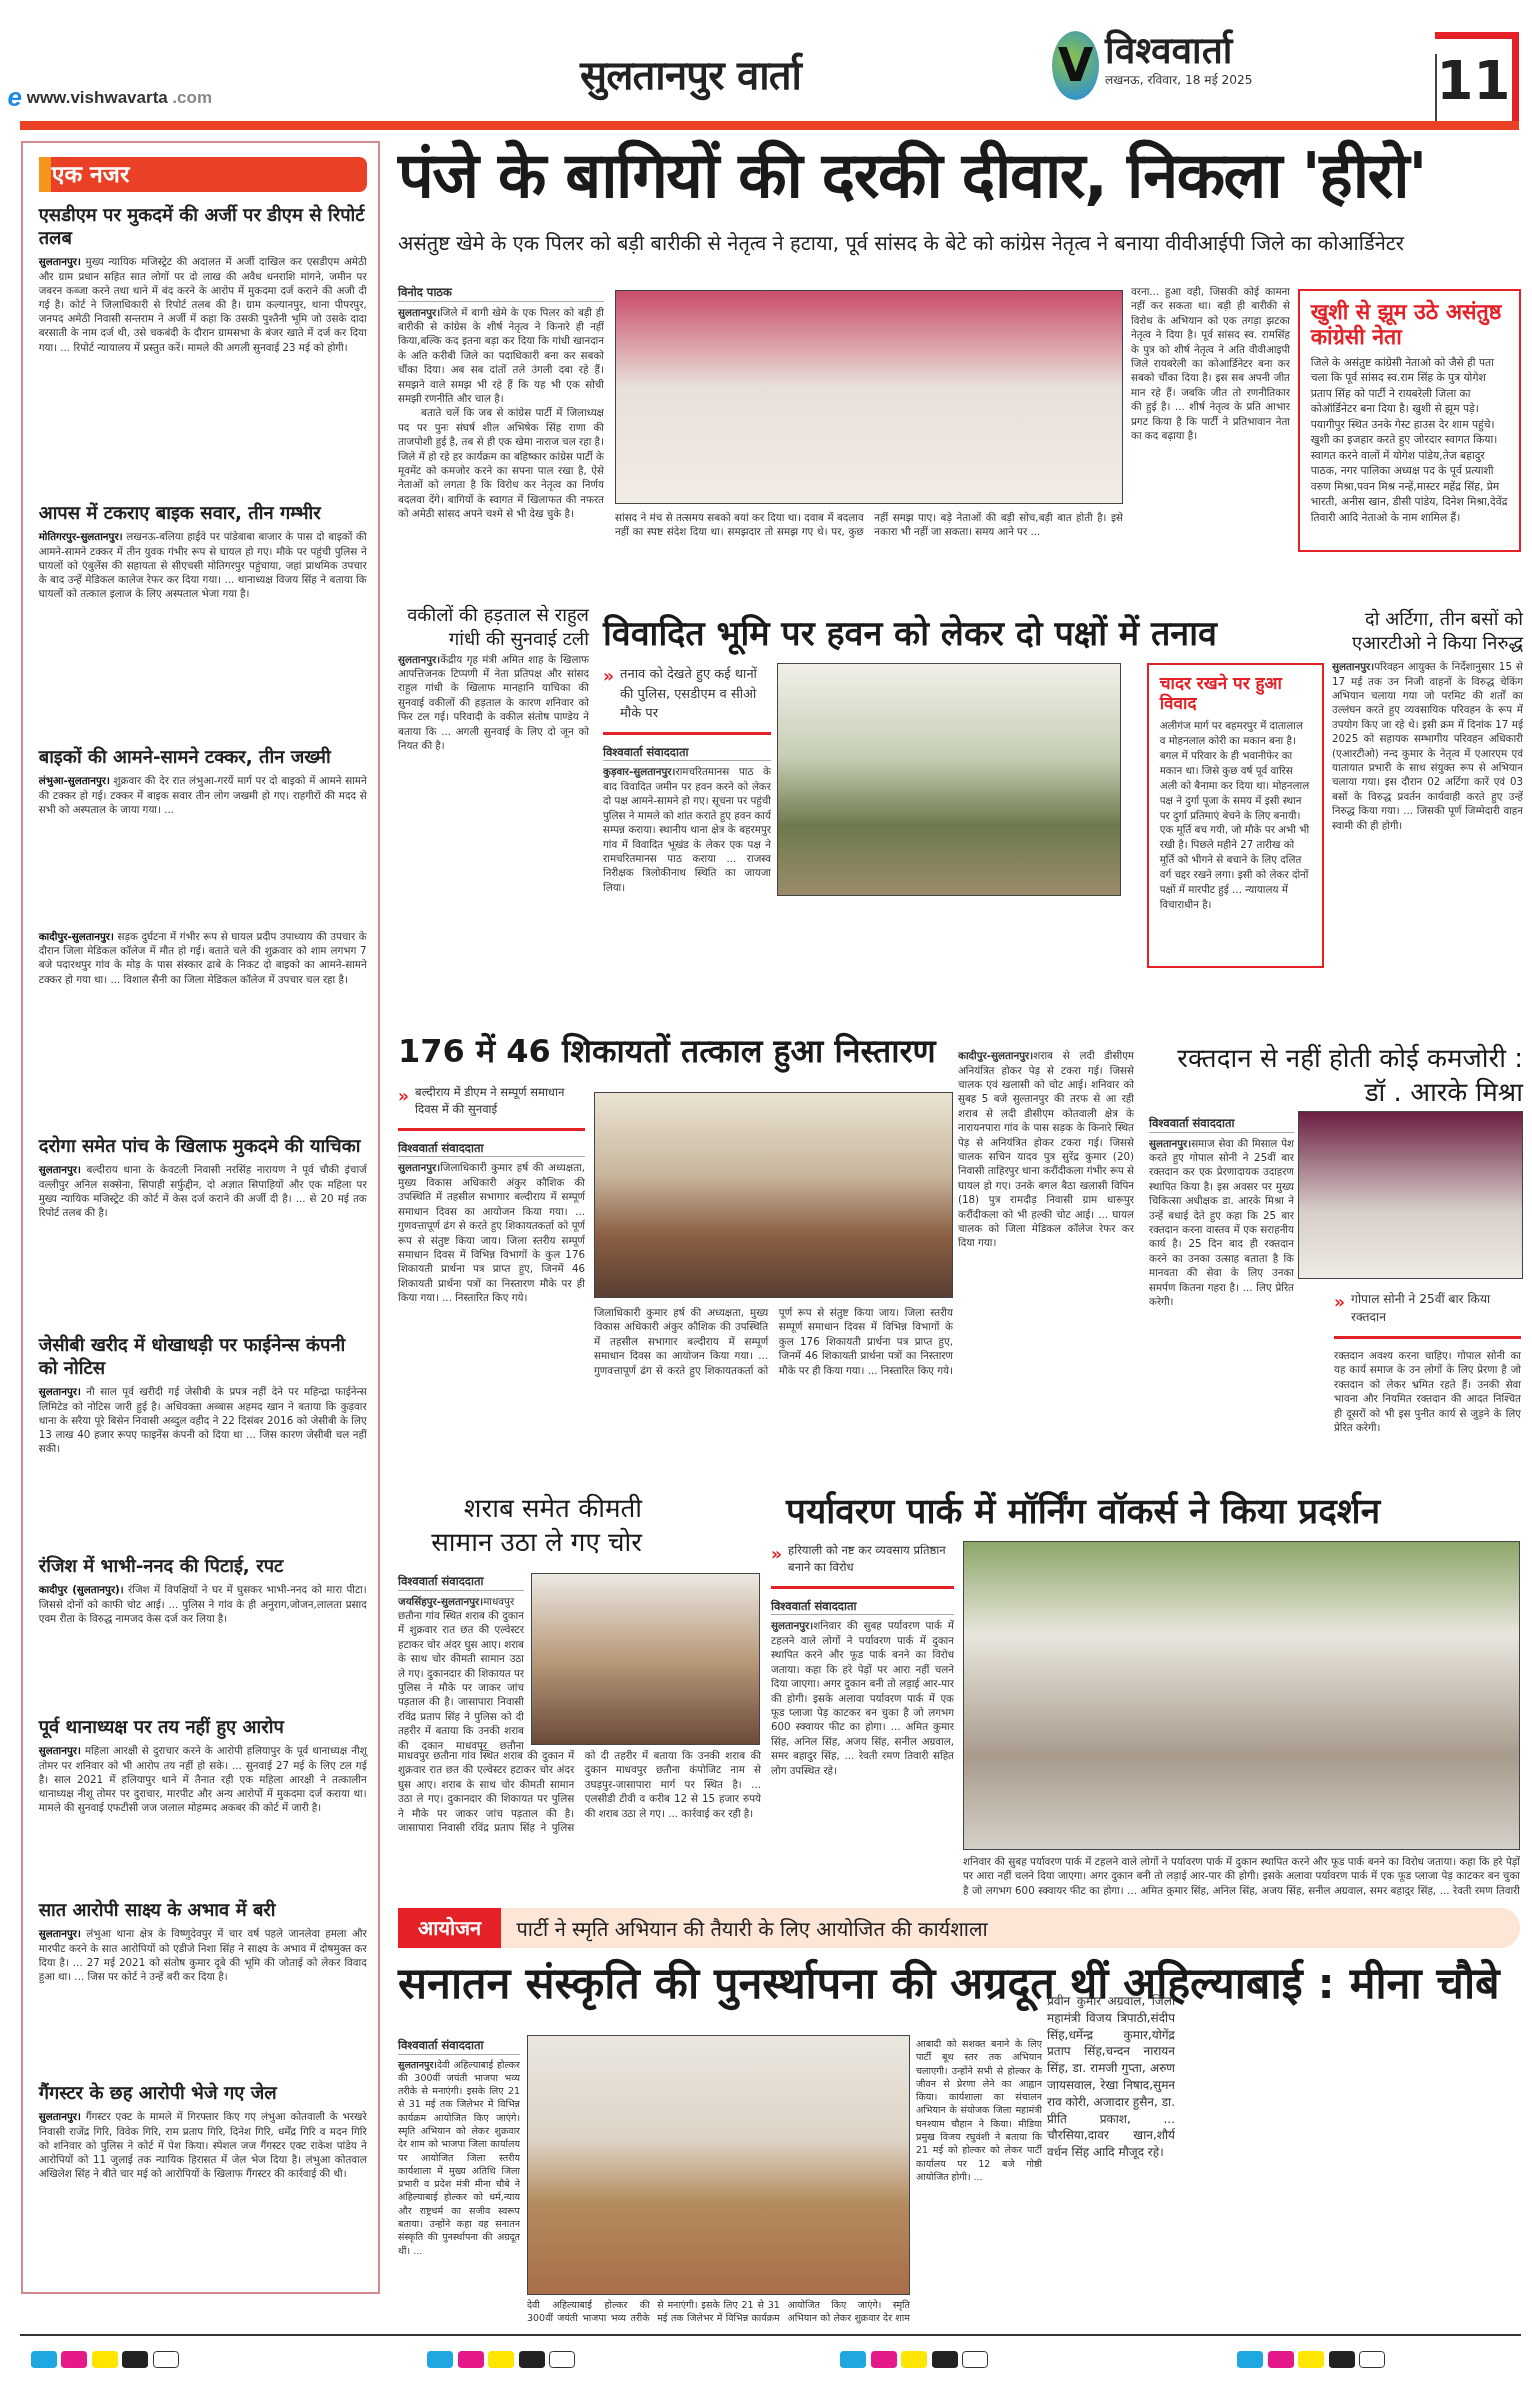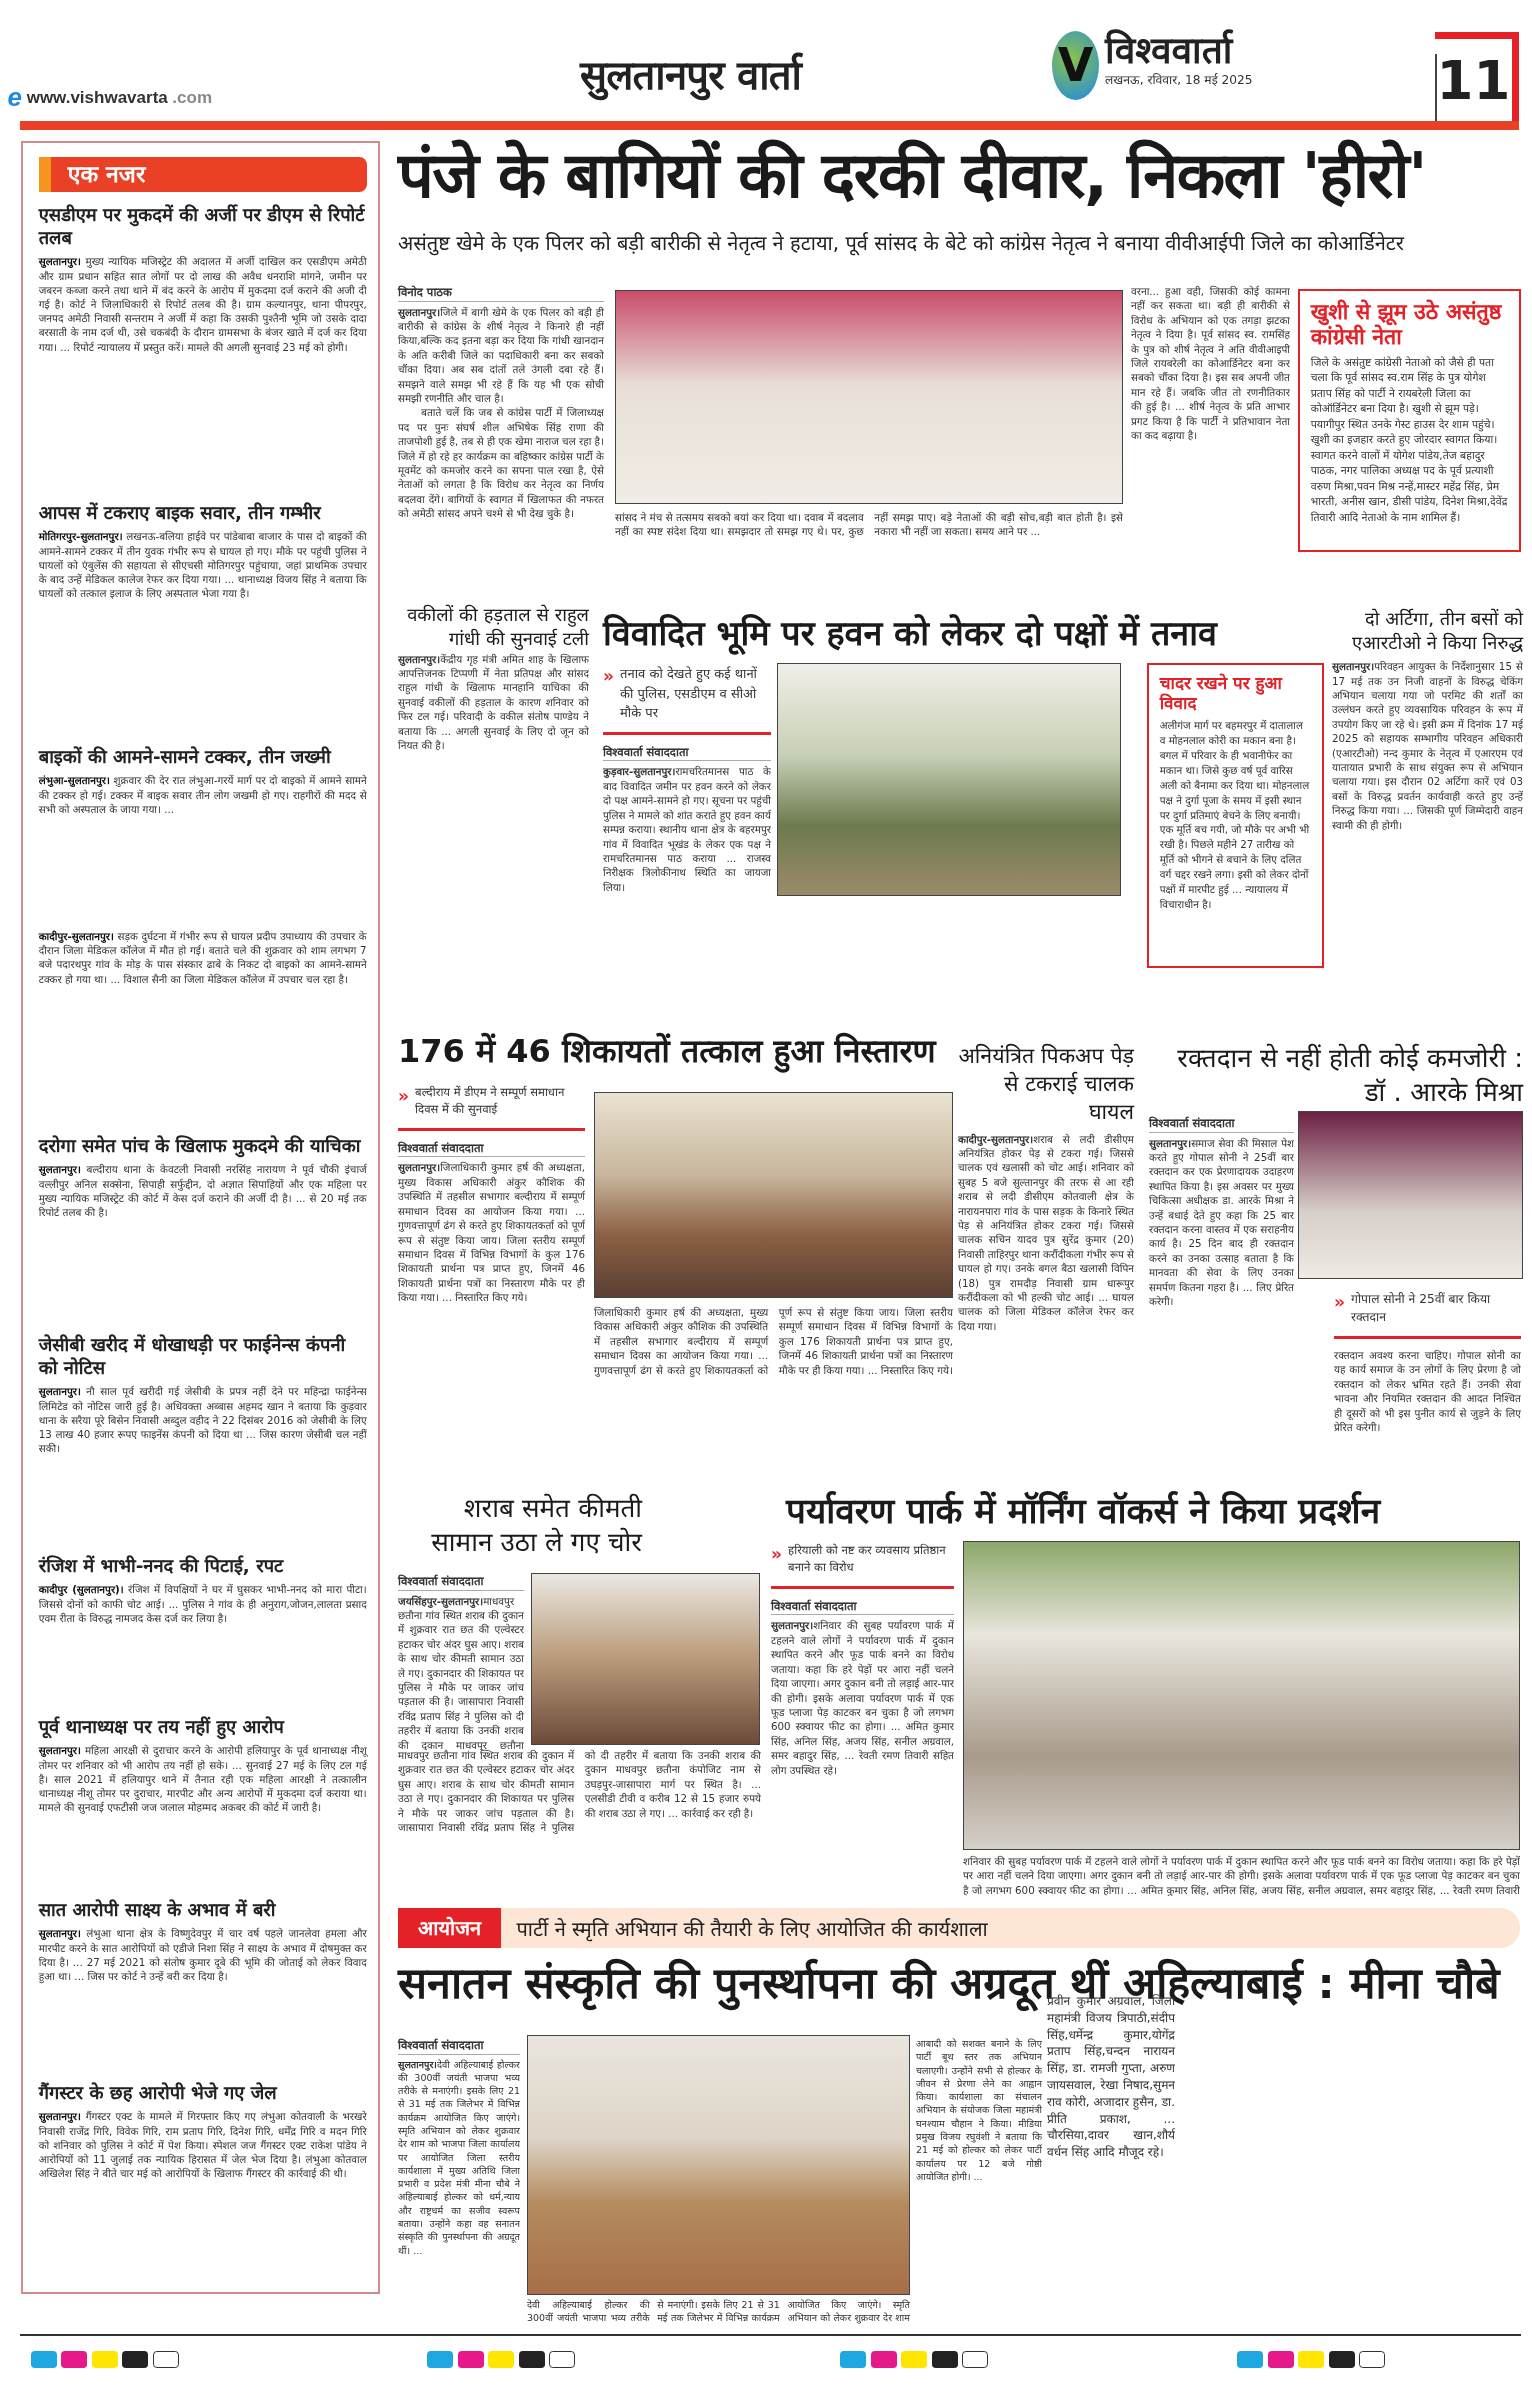--- a/index.html
+++ b/index.html
@@ -11,21 +11,21 @@
 .site .com{color:#888}
 .section-title{left:580px;top:46px;font-size:40px;font-weight:bold;color:#222;letter-spacing:-0.8px}
 .logo{left:1052px;top:30.5px;display:flex;gap:6.1px;align-items:flex-start}
 .logo .v{width:47px;height:69px;border-radius:50%;background:radial-gradient(circle at 40% 40%,#8bc34a,#1e88e5);color:#111;font-size:46px;font-weight:bold;display:flex;align-items:center;justify-content:center}
 .logo .brand{font-size:37px;font-weight:bold;color:#222;line-height:1.1}
 .logo .date{font-size:12.2px;color:#333}
 .pagenum{left:1435px;top:32px;width:84px;height:90px;border-top:7.6px solid #e32127;border-right:7.6px solid #e32127;font-size:53px;font-weight:bold;text-align:center;padding-top:10.7px}
 .pagenum .sep{position:absolute;left:0;top:15.3px;width:1.5px;height:69px;background:#444}
 .redbar{left:20px;top:121px;width:1499px;height:9.2px;background:#ea4025}
 .leftcol{left:21.4px;top:141px;width:359px;height:2153px;border:2.3px solid #d28a8e}
-.ekbadge{position:absolute;left:15.3px;top:13.7px;width:328px;height:35px;background:#ea4025;border-left:12.2px solid #f7941d;border-radius:0 7.6px 7.6px 0;color:#fff;font-size:23px;font-weight:bold;padding-left:17px;line-height:35px}
+.ekbadge{position:absolute;left:15.3px;top:13.7px;width:328px;height:35px;background:#ea4025;border-left:12.2px solid #f7941d;border-radius:0 7.6px 7.6px 0;color:#fff;font-size:23px;font-weight:bold;padding-left:1px;line-height:35px}
 .lstory{position:absolute;left:15.3px;width:328px}
 .lstory h3{font-size:18.3px;font-weight:bold;color:#222;line-height:1.25;margin-bottom:4.6px}
 .lstory p{font-size:10.3px;line-height:1.38;text-align:justify;color:#333}
 .lstory b{color:#111}
 .mainhead{left:398px;top:144px;width:1122px;font-size:63px;font-weight:bold;color:#1a1a1a;letter-spacing:-1.5px;line-height:1}
 .subhead{left:398px;top:229px;width:1122px;font-size:20px;color:#222;white-space:nowrap}
 .byline{font-size:11.5px;font-weight:bold;color:#333;border-bottom:1.5px solid #aaa;padding-bottom:1.5px;margin-bottom:3px}
 .body{font-size:10.3px;line-height:1.4;text-align:justify;color:#333}
 .photo{background:linear-gradient(135deg,#c9b8a8,#8a7a6d 40%,#d8d1c8);border:1.5px solid #444}
 .photo.pink{background:linear-gradient(180deg,#c94d6a 0%,#e8e0d8 45%,#f1ece5 100%)}
@@ -167,21 +167,20 @@
       <span>बल्दीराय में डीएम ने सम्पूर्ण समाधान दिवस में की सुनवाई</span>
     </div>
   <div class="redrule"></div>
   <div class="byline">विश्ववार्ता संवाददाता</div>
   <p class="body" style="height:244px;overflow:hidden"><b>सुलतानपुर।</b><span>जिलाधिकारी कुमार हर्ष की अध्यक्षता, मुख्य विकास अधिकारी अंकुर कौशिक की उपस्थिति में तहसील सभागार बल्दीराय में सम्पूर्ण समाधान दिवस का आयोजन किया गया। ... गुणवत्तापूर्ण ढंग से करते हुए शिकायतकर्ता को पूर्ण रूप से संतुष्ट किया जाय। जिला स्तरीय सम्पूर्ण समाधान दिवस में विभिन्न विभागों के कुल 176 शिकायती प्रार्थना पत्र प्राप्त हुए, जिनमें 46 शिकायती प्रार्थना पत्रों का निस्तारण मौके पर ही किया गया। ... निस्तारित किए गये।</span></p>
 </div>
 <div class="abs photo hall" style="left:594px;top:1092px;width:359px;height:206px"></div>
 <div class="abs body" style="left:594px;top:1305px;width:359px;height:153px;overflow:hidden;column-count:2;column-gap:10.7px">जिलाधिकारी कुमार हर्ष की अध्यक्षता, मुख्य विकास अधिकारी अंकुर कौशिक की उपस्थिति में तहसील सभागार बल्दीराय में सम्पूर्ण समाधान दिवस का आयोजन किया गया। ... गुणवत्तापूर्ण ढंग से करते हुए शिकायतकर्ता को पूर्ण रूप से संतुष्ट किया जाय। जिला स्तरीय सम्पूर्ण समाधान दिवस में विभिन्न विभागों के कुल 176 शिकायती प्रार्थना पत्र प्राप्त हुए, जिनमें 46 शिकायती प्रार्थना पत्रों का निस्तारण मौके पर ही किया गया। ... निस्तारित किए गये।</div>
 
 <div class="abs" style="left:958px;top:1042px;width:176px">
-  <div class="h2light" style="font-size:21.4px">अनियंत्रित पिकअप पेड़ से टकराई चालक घायल</div>
   <p class="body" style="margin-top:6.1px;height:290px;overflow:hidden"><b>कादीपुर-सुलतानपुर।</b><span>शराब से लदी डीसीएम अनियंत्रित होकर पेड़ से टकरा गई। जिससे चालक एवं खलासी को चोट आई। शनिवार को सुबह 5 बजे सुल्तानपुर की तरफ से आ रही शराब से लदी डीसीएम कोतवाली क्षेत्र के नारायनपारा गांव के पास सड़क के किनारे स्थित पेड़ से अनियंत्रित होकर टकरा गई। जिससे चालक सचिन यादव पुत्र सुरेंद्र कुमार (20) निवासी ताहिरपुर थाना करौंदीकला गंभीर रूप से घायल हो गए। उनके बगल बैठा खलासी विपिन (18) पुत्र रामदौड़ निवासी ग्राम धारूपुर करौंदीकला को भी हल्की चोट आई। ... घायल चालक को जिला मेडिकल कॉलेज रेफर कर दिया गया।</span></p>
 </div>
 
 <div class="abs" style="left:1149px;top:1042px;width:374px">
   <div class="h2light" style="font-size:26px">रक्तदान से नहीं होती कोई कमजोरी : डॉ . आरके मिश्रा</div>
 </div>
 <div class="abs" style="left:1149px;top:1115px;width:145px">
   <div class="byline">विश्ववार्ता संवाददाता</div>
   <p class="body" style="height:321px;overflow:hidden"><b>सुलतानपुर।</b><span>समाज सेवा की मिसाल पेश करते हुए गोपाल सोनी ने 25वीं बार रक्तदान कर एक प्रेरणादायक उदाहरण स्थापित किया है। इस अवसर पर मुख्य चिकित्सा अधीक्षक डा. आरके मिश्रा ने उन्हें बधाई देते हुए कहा कि 25 बार रक्तदान करना वास्तव में एक सराहनीय कार्य है। 25 दिन बाद ही रक्तदान करने का उनका उत्साह बताता है कि मानवता की सेवा के लिए उनका समर्पण कितना गहरा है। ... लिए प्रेरित करेगी।</span></p>
 </div>

